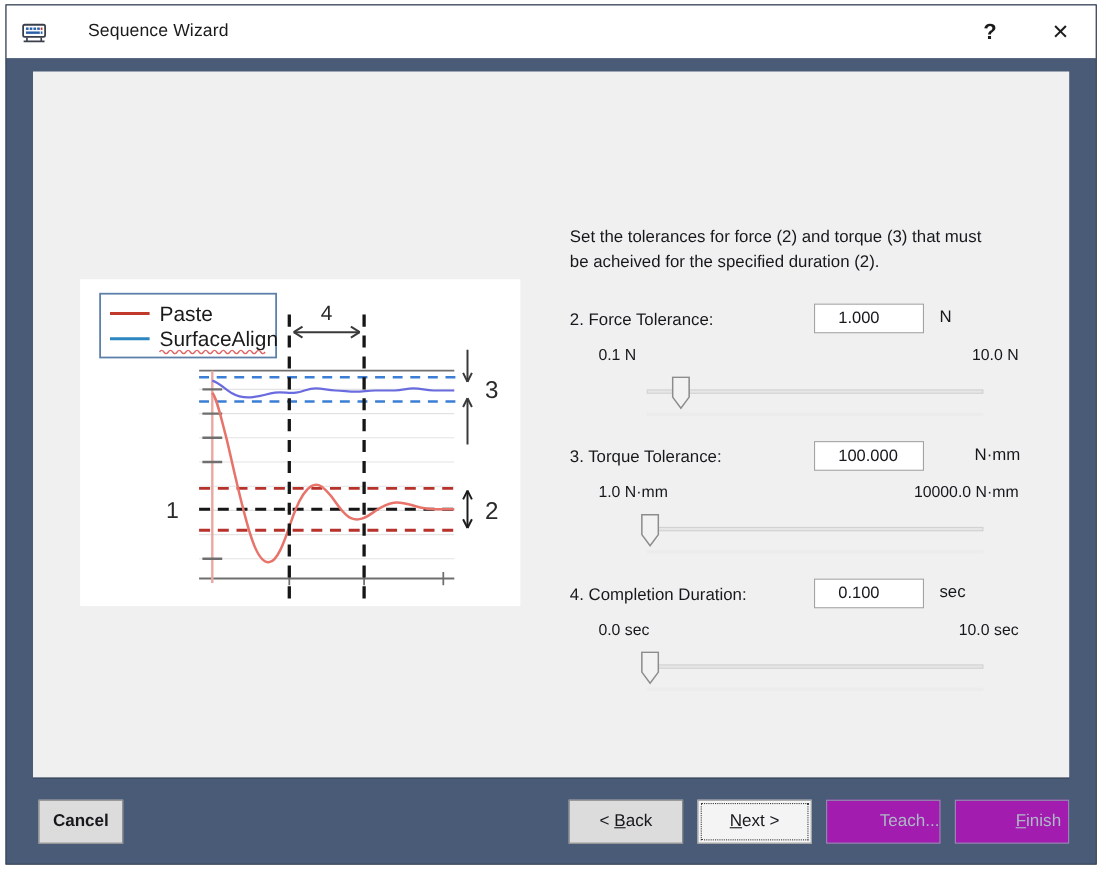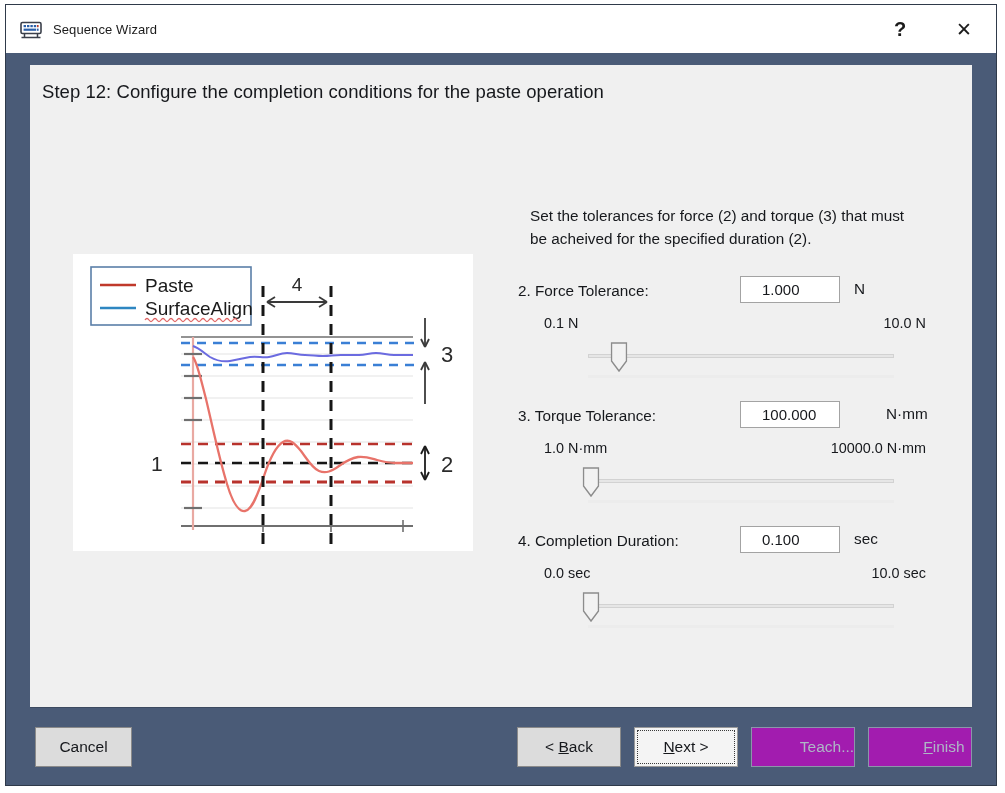--- a/index.html
+++ b/index.html
@@ -48,23 +48,24 @@
   }
   .title-icon {
     width: 22px;
     height: 18px;
     margin-right: 11px;
     flex: none;
     position: relative;
     top: 1px;
   }
   .title-text {
-    font-size: 13px;
+    font-size: 16px;
     color: #1b1b1b;
     letter-spacing: .1px;
+    margin-left: 27px;
   }
   .title-buttons {
     position: absolute;
     right: 0;
     top: 0;
     height: 48px;
     display: flex;
     align-items: center;
   }
   .tb-btn {
@@ -123,21 +124,21 @@
   .form {
     position: absolute;
     left: 488px;
     top: 139px;
     width: 448px;
   }
   .desc {
     font-size: 15.3px;
     color: #16181c;
     line-height: 1.52;
-    margin: 0 0 25px 12px;
+    margin: 0 0 25px 0;
     width: 446px;
   }
 
   .field-row {
     display: flex;
     align-items: center;
     height: 30px;
     margin-bottom: 9px;
   }
   .field-label {
@@ -281,21 +282,20 @@
 
       <div class="title-buttons">
         <div class="tb-btn help">?</div>
         <div class="tb-btn">✕</div>
       </div>
     </div>
 
     <div class="dlgbody">
       <div class="panel">
 
-        <div class="step-title">Step 12: Configure the completion conditions for the paste operation</div>
 
         <div class="chart-wrap">
           <svg class="chart-svg" width="400" height="297" viewBox="0 0 400 297">
             <rect x="0" y="0" width="400" height="297" fill="#ffffff"></rect>
 
             <g stroke="#e3e3e3" stroke-width="1">
               <line x1="108" y1="100" x2="340" y2="100"></line>
               <line x1="108" y1="122" x2="340" y2="122"></line>
               <line x1="108" y1="144" x2="340" y2="144"></line>
               <line x1="108" y1="166" x2="340" y2="166"></line>
@@ -452,21 +452,21 @@
             </div>
           </div>
 
         </div>
       </div>
     </div>
 
     <div class="footer">
       <div class="sep-line"></div>
 
-      <div class="btn" style="left:29px; top:20px; width:97px;">Cancel</div>
+      <div class="btn" style="left:29px; top:20px; width:77px;font-weight:bold;">Cancel</div>
 
       <div class="btn focused" style="left:628px; top:20px; width:104px;">
         <span><u>N</u><span>ext &gt;</span></span>
       </div>
 
       <div class="btn" style="left:511px; top:20px; width:104px;">
         <span><span>&lt; </span><u>B</u><span>ack</span></span>
       </div>
 
       <div class="btn disabled" style="left:745px; top:20px; width:104px;">Teach...</div>

